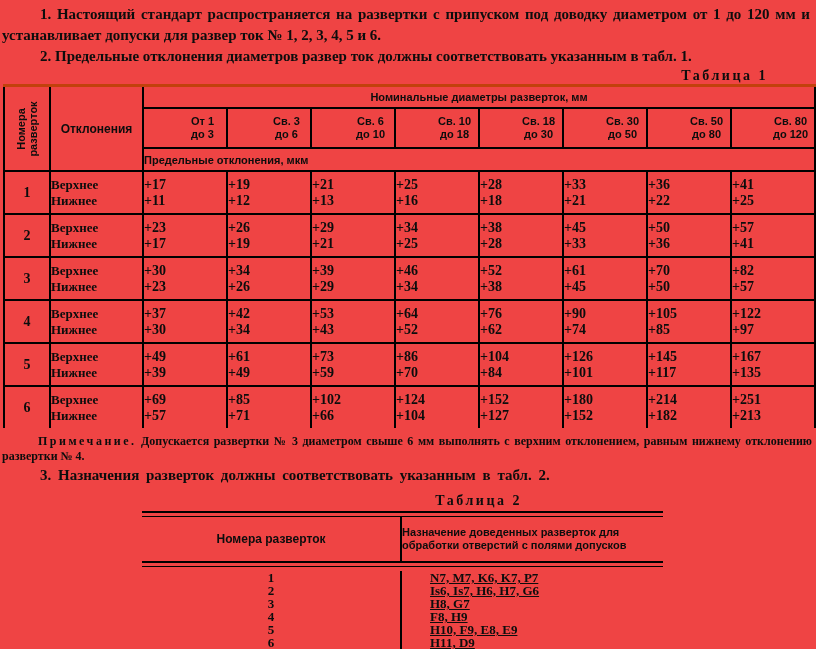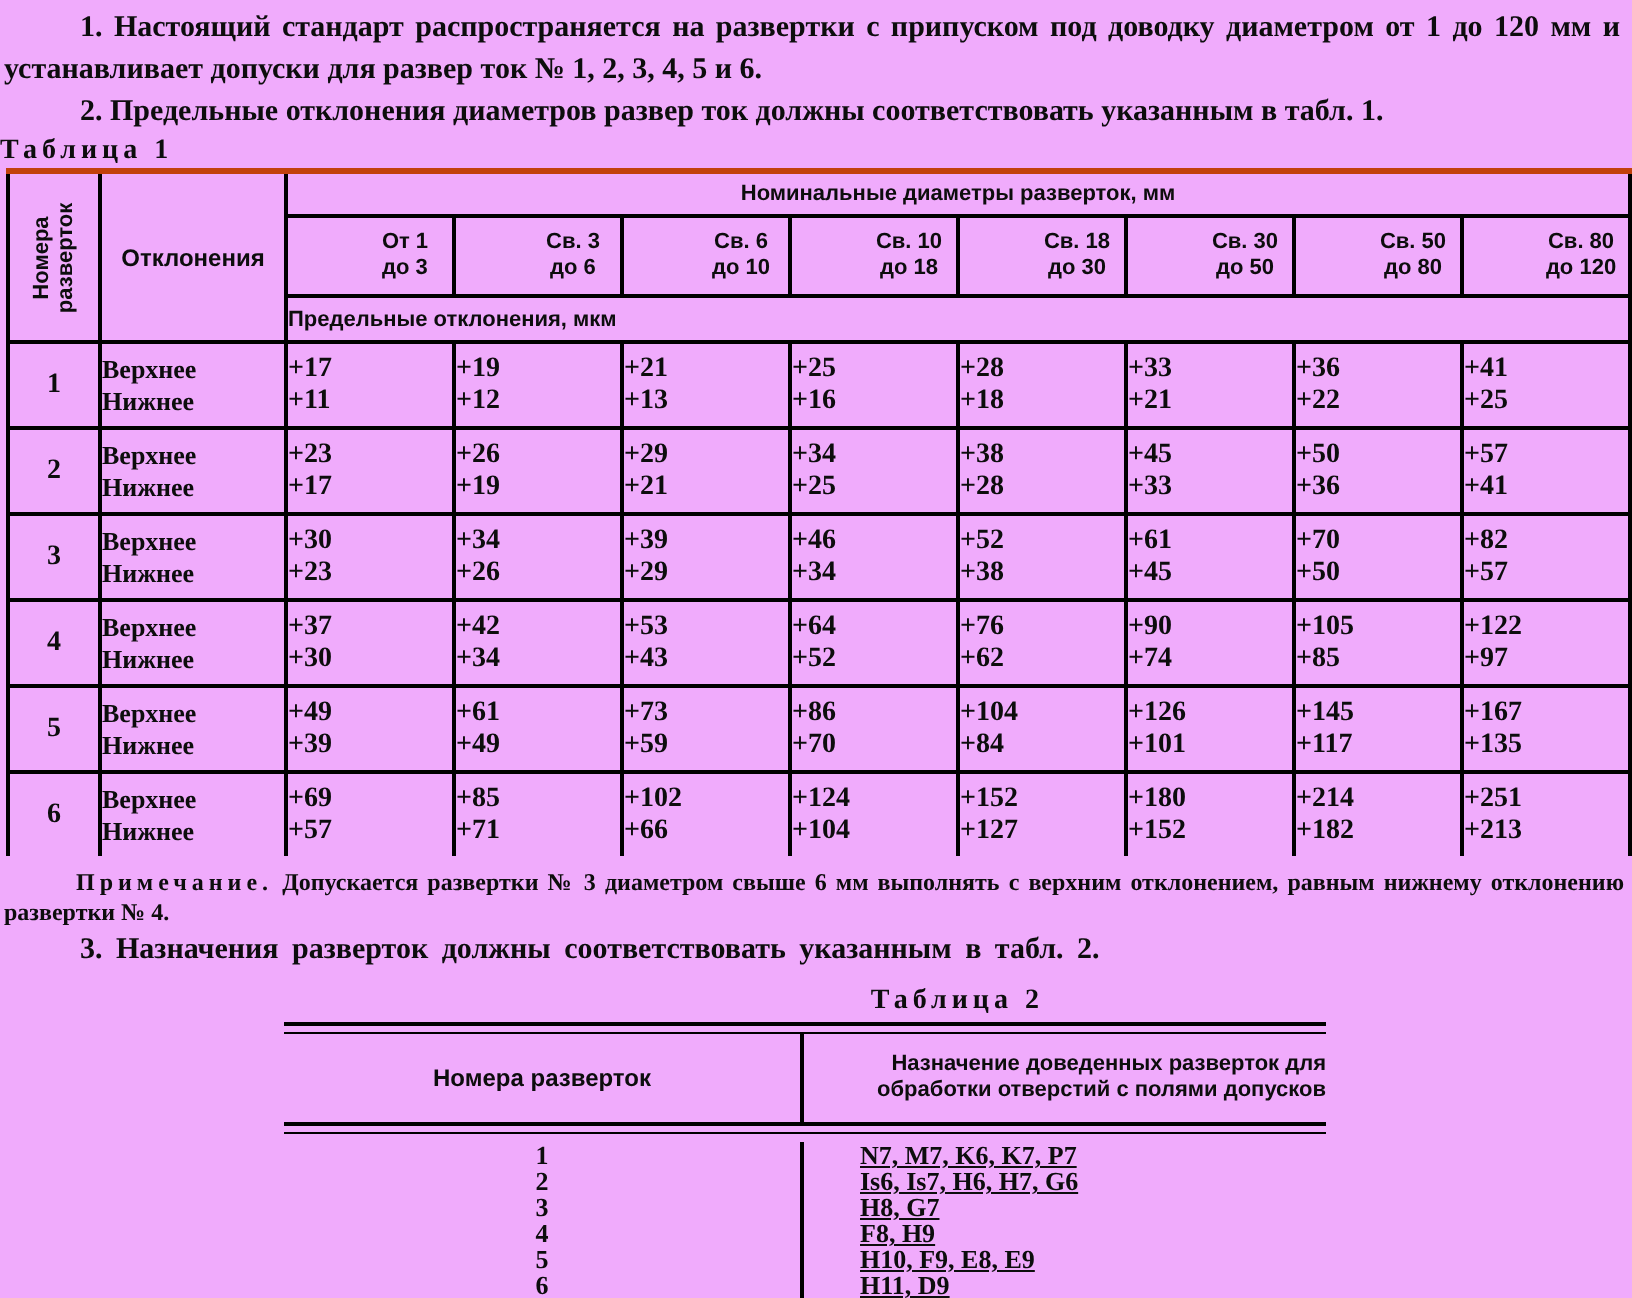--- a/index.html
+++ b/index.html
@@ -1,30 +1,30 @@
 <!DOCTYPE html>
 <html><head>
 <meta charset="utf-8">
 <style>
   html,body { margin:0; padding:0; }
   .page {
     position:relative; width:816px; height:649px; overflow:hidden;
-    background:#f0abfc; color:#0d0d0d;
+    background:#ef4444; color:#0d0d0d;
     font-family:"Liberation Serif", serif;
   }
   .para {
     font:700 15px/21px "Liberation Serif", serif;
     text-align:justify; margin:0 6px 0 2px; text-indent:38px;
   }
   .p1 { padding-top:4px; }
   .p3 { margin-top:1px; word-spacing:3px; }
   .tlabel {
     font:700 14px/15px "Liberation Serif", serif; letter-spacing:2.5px;
   }
-  .lbl1 { text-align:left; padding-right:32px; margin-top:1px; }
+  .lbl1 { text-align:right; padding-right:48px; margin-top:1px; }
   .lbl2 { width:380px; margin:7px 0 3px 142px; text-align:right; }
 
   
   table.t1 { border-collapse:collapse; table-layout:fixed; width:811px; margin:1px 0 0 3px; }
   .t1 col.c-num { width:46px; } .t1 col.c-dev { width:93px; } .t1 col.c-d { width:84px; }
   .t1 th, .t1 td { border:2px solid #000; padding:0; }
   .t1 thead tr:first-child > th { border-top:3px solid #c2410c; }
   .t1 tr.lastrow td { border-bottom:none; }
   .vcell { position:relative; }
   .vtext {
@@ -56,21 +56,21 @@
   .dbl { height:3px; border-top:2px solid #000; border-bottom:1px solid #000; }
   .t2row { display:flex; }
   .t2c1 { width:260px; border-right:2px solid #000; box-sizing:border-box; }
   .t2head { height:44px; }
   .t2head .t2c1 {
     display:flex; align-items:center; justify-content:center;
     font:700 12px/14px "Liberation Sans", sans-serif; text-align:center;
   }
   .t2c2.hdr {
     flex:1; display:flex; flex-direction:column; justify-content:center;
-    font:700 11px/13px "Liberation Sans", sans-serif; text-align:right;
+    font:700 11px/13px "Liberation Sans", sans-serif; text-align:left;
   }
   .t2bodyrow { padding-top:4px; }
   .t2nums { text-align:center; }
   .t2nums div { font:700 13px/13px "Liberation Serif", serif; }
   .t2vals { flex:1; padding-left:28px; }
   .t2vals div { font:700 13px/13px "Liberation Serif", serif;text-decoration:underline; }
 </style>
 </head>
 <body>
 

